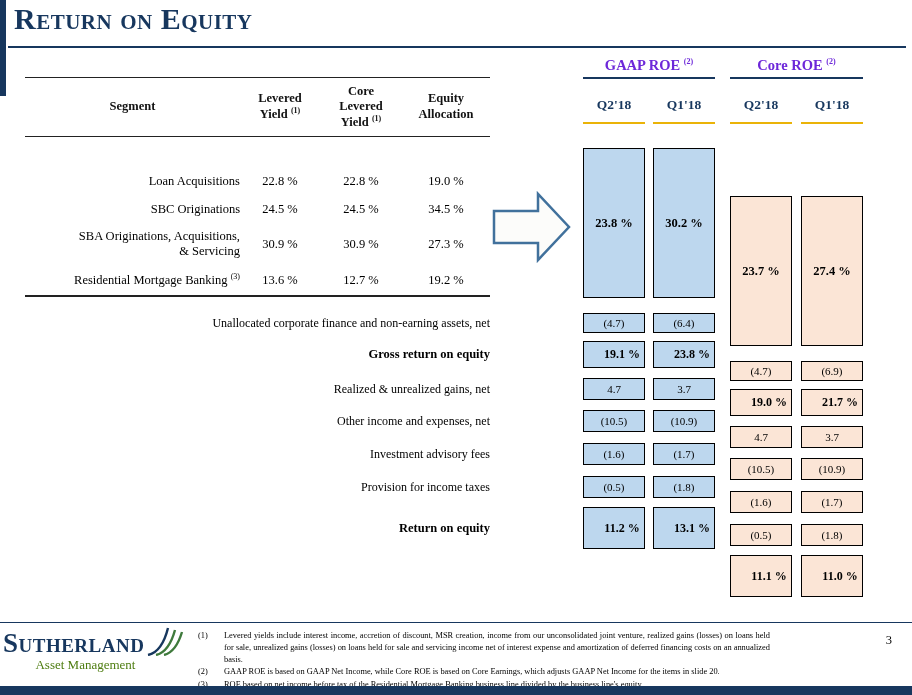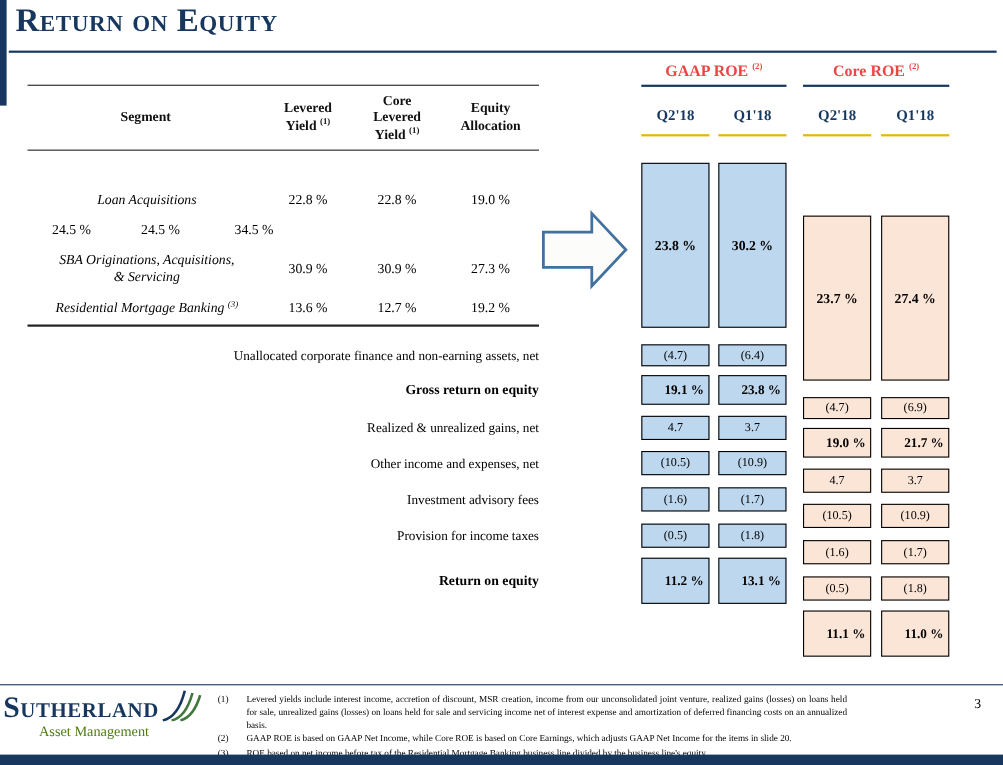--- a/index.html
+++ b/index.html
@@ -16,29 +16,29 @@
   .seg-table{position:absolute;left:25px;top:77px;width:465px;border-top:1.5px solid #222;font-size:12.5px;}
   .seg-header{display:flex;height:58px;border-bottom:1.5px solid #222;align-items:center;}
   .seg-header .cell{font-weight:bold;text-align:center;line-height:1.25;color:#111;}
   .cell.seg{width:215px;}
   .cell.lev{width:80px;}
   .cell.core{width:82px;}
   .cell.eq{width:88px;}
   .seg-body{padding-top:30px;border-bottom:2.5px solid #222;}
   .seg-row{display:flex;align-items:center;}
   .seg-row .cell{text-align:center;}
-  .seg-row .cell.seg{text-align:center;padding-left:2px;box-sizing:border-box;white-space:pre-line;line-height:1.2;font-style:italic;}
+  .seg-row .cell.seg{text-align:right;padding-left:2px;box-sizing:border-box;white-space:pre-line;line-height:1.2;}
   .rh1{height:28px;} .rh2{height:28px;} .rh3{height:42px;} .rh4{height:30px;}
   sup{font-size:8px;vertical-align:super;line-height:0;}
 
   
   .arrow{position:absolute;left:492px;top:190px;}
 
   
-  .grp{position:absolute;top:57px;text-align:center;font-weight:bold;font-size:14.5px;color:#ef4444;
+  .grp{position:absolute;top:57px;text-align:center;font-weight:bold;font-size:14.5px;color:#6d28d9;
        padding-bottom:3px;border-bottom:2px solid #17375E;box-sizing:border-box;}
   .grp1{left:583px;width:132px;}
   .grp2{left:730px;width:133px;}
   .qtr{position:absolute;top:97px;width:62px;text-align:center;font-weight:bold;font-size:13.5px;
        color:#17375E;padding-bottom:9px;border-bottom:2px solid #eab308;}
 
   
   .c1{left:583px;} .c2{left:653px;} .c3{left:730px;} .c4{left:801px;}
   .bigbox{position:absolute;top:148px;height:150px;width:62px;border:1px solid #000;box-sizing:border-box;
           display:flex;align-items:center;justify-content:center;font-weight:bold;font-size:12.5px;}
@@ -100,20 +100,21 @@
       </div>
     </div>
     <div class="seg-body">
       <div class="seg-row rh1">
         <div class="cell seg">Loan Acquisitions</div>
         <div class="cell lev">22.8 %</div>
         <div class="cell core">22.8 %</div>
         <div class="cell eq">19.0 %</div>
       </div>
       <div class="seg-row rh2">
+        <div class="cell seg">SBC Originations</div>
         <div class="cell lev">24.5 %</div>
         <div class="cell core">24.5 %</div>
         <div class="cell eq">34.5 %</div>
       </div>
       <div class="seg-row rh3">
         <div class="cell seg">SBA Originations, Acquisitions,
 &amp; Servicing</div>
         <div class="cell lev">30.9 %</div>
         <div class="cell core">30.9 %</div>
         <div class="cell eq">27.3 %</div>

